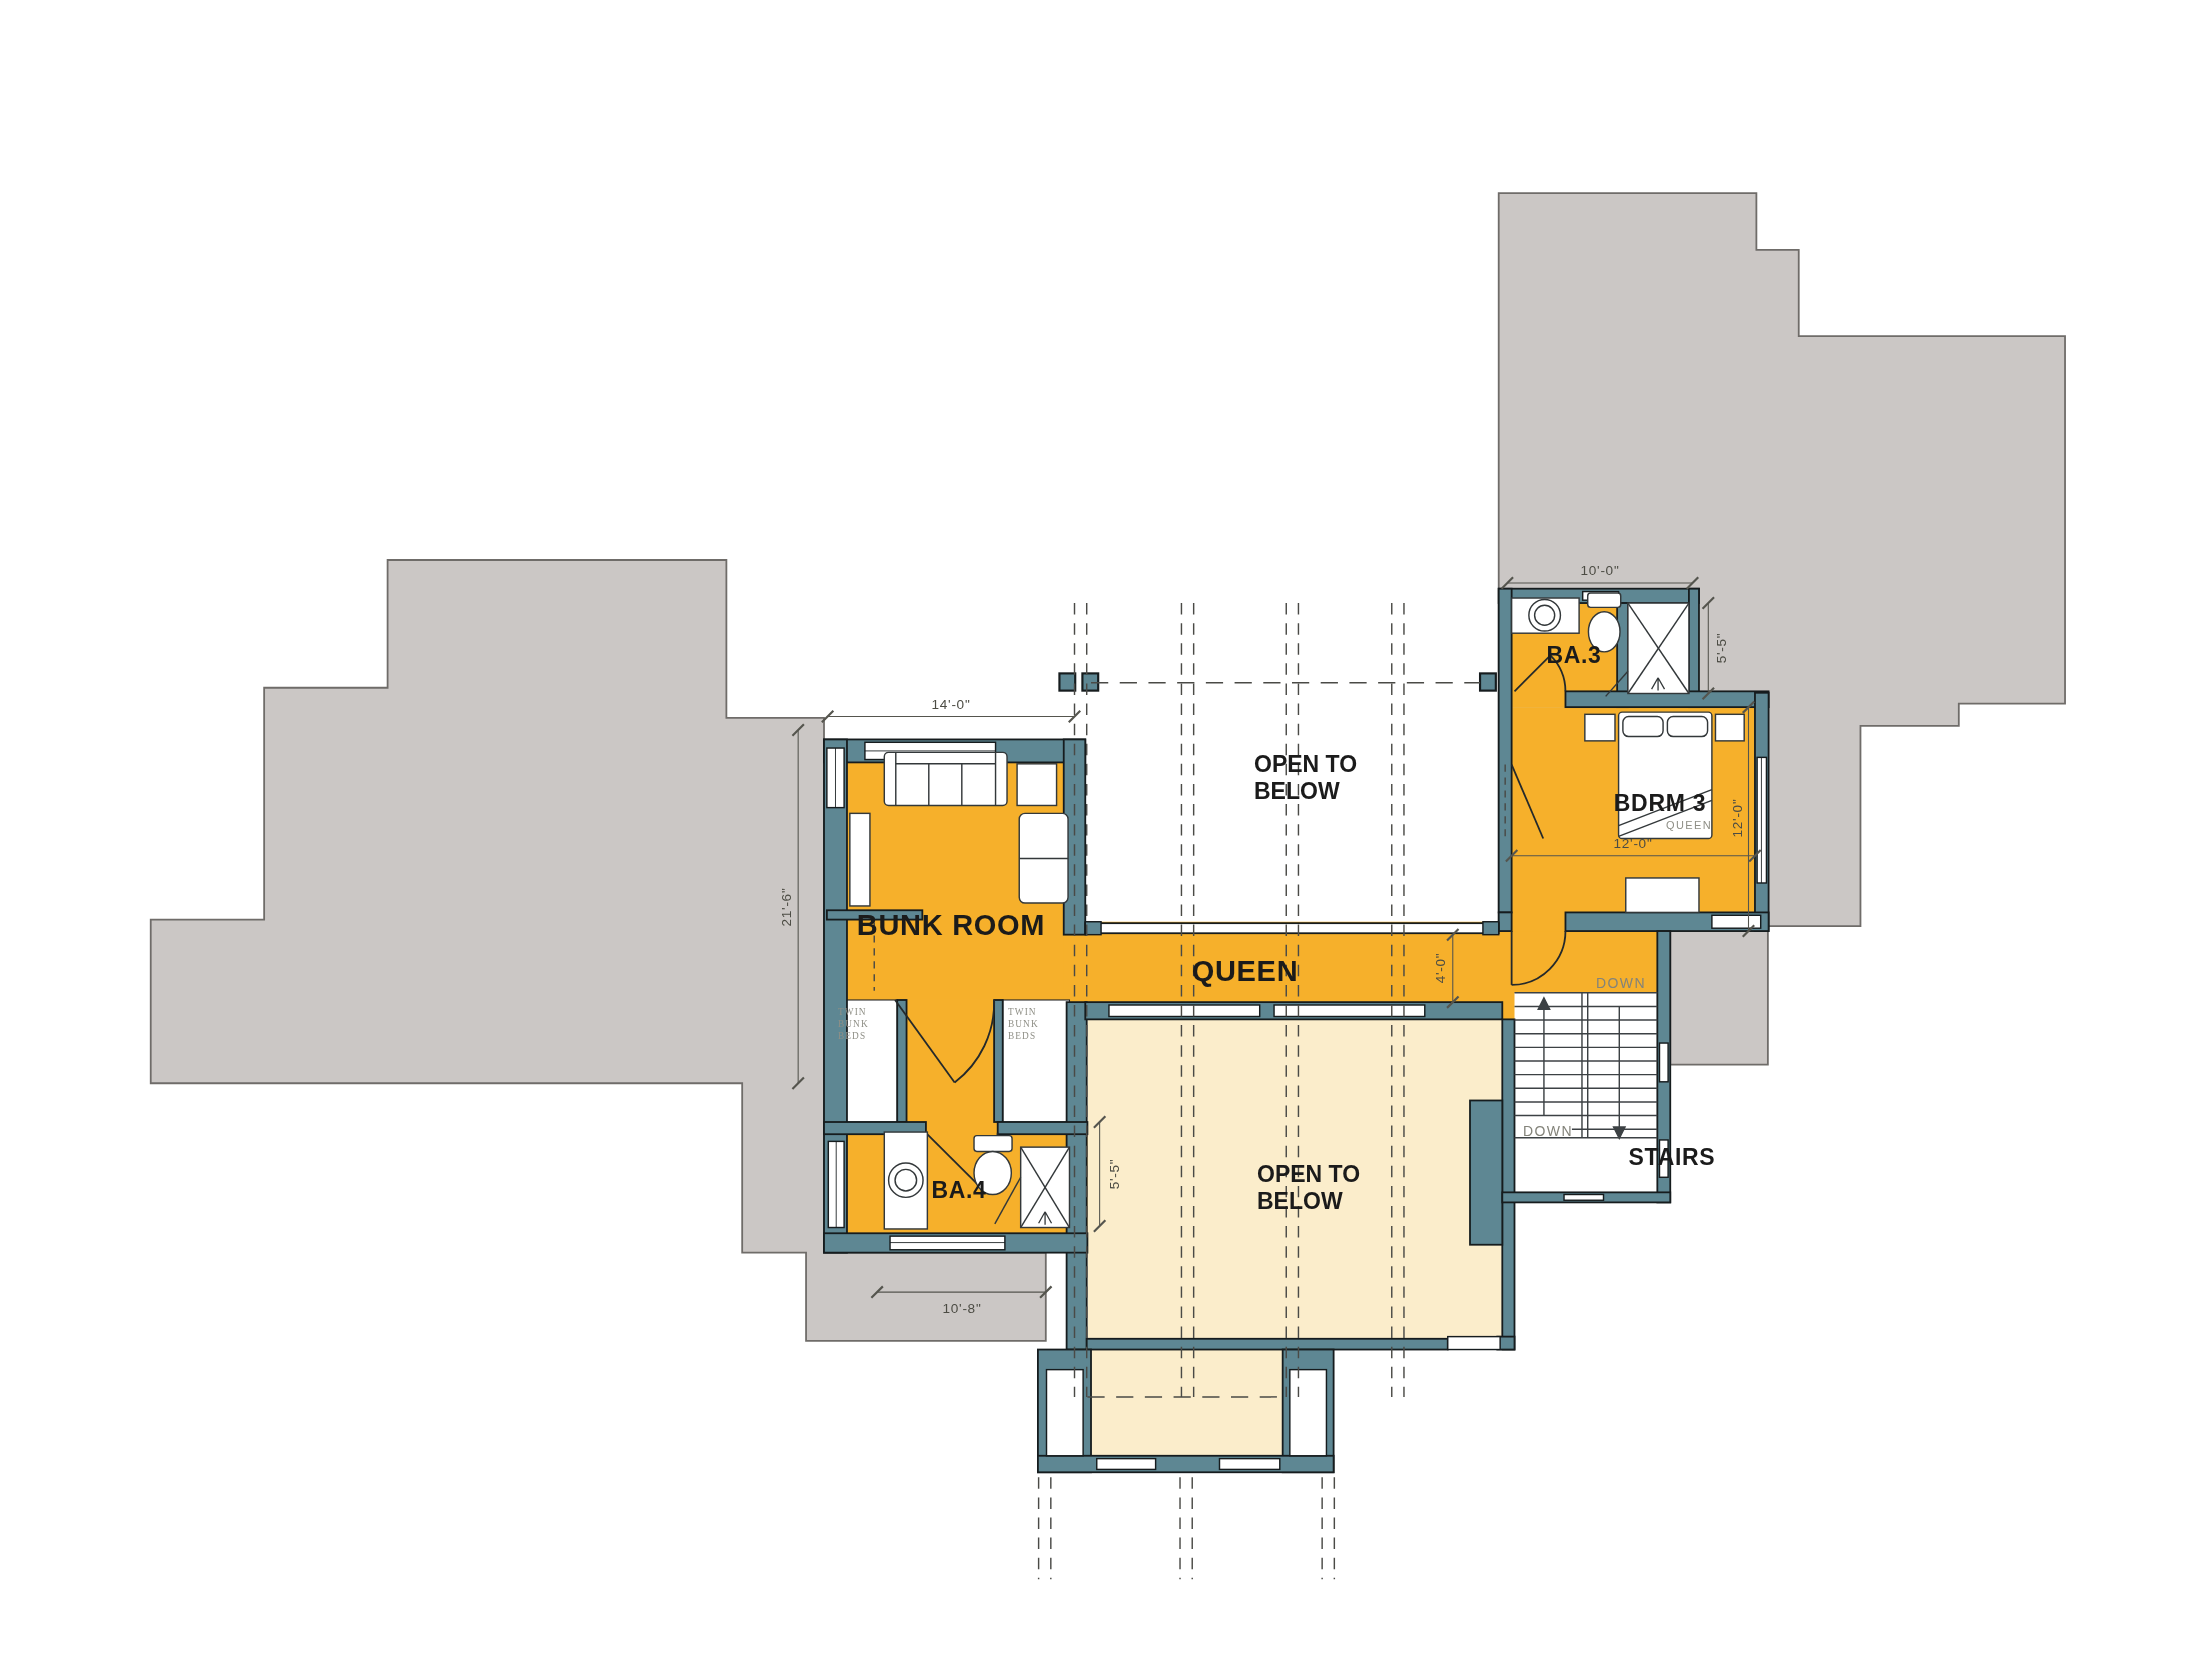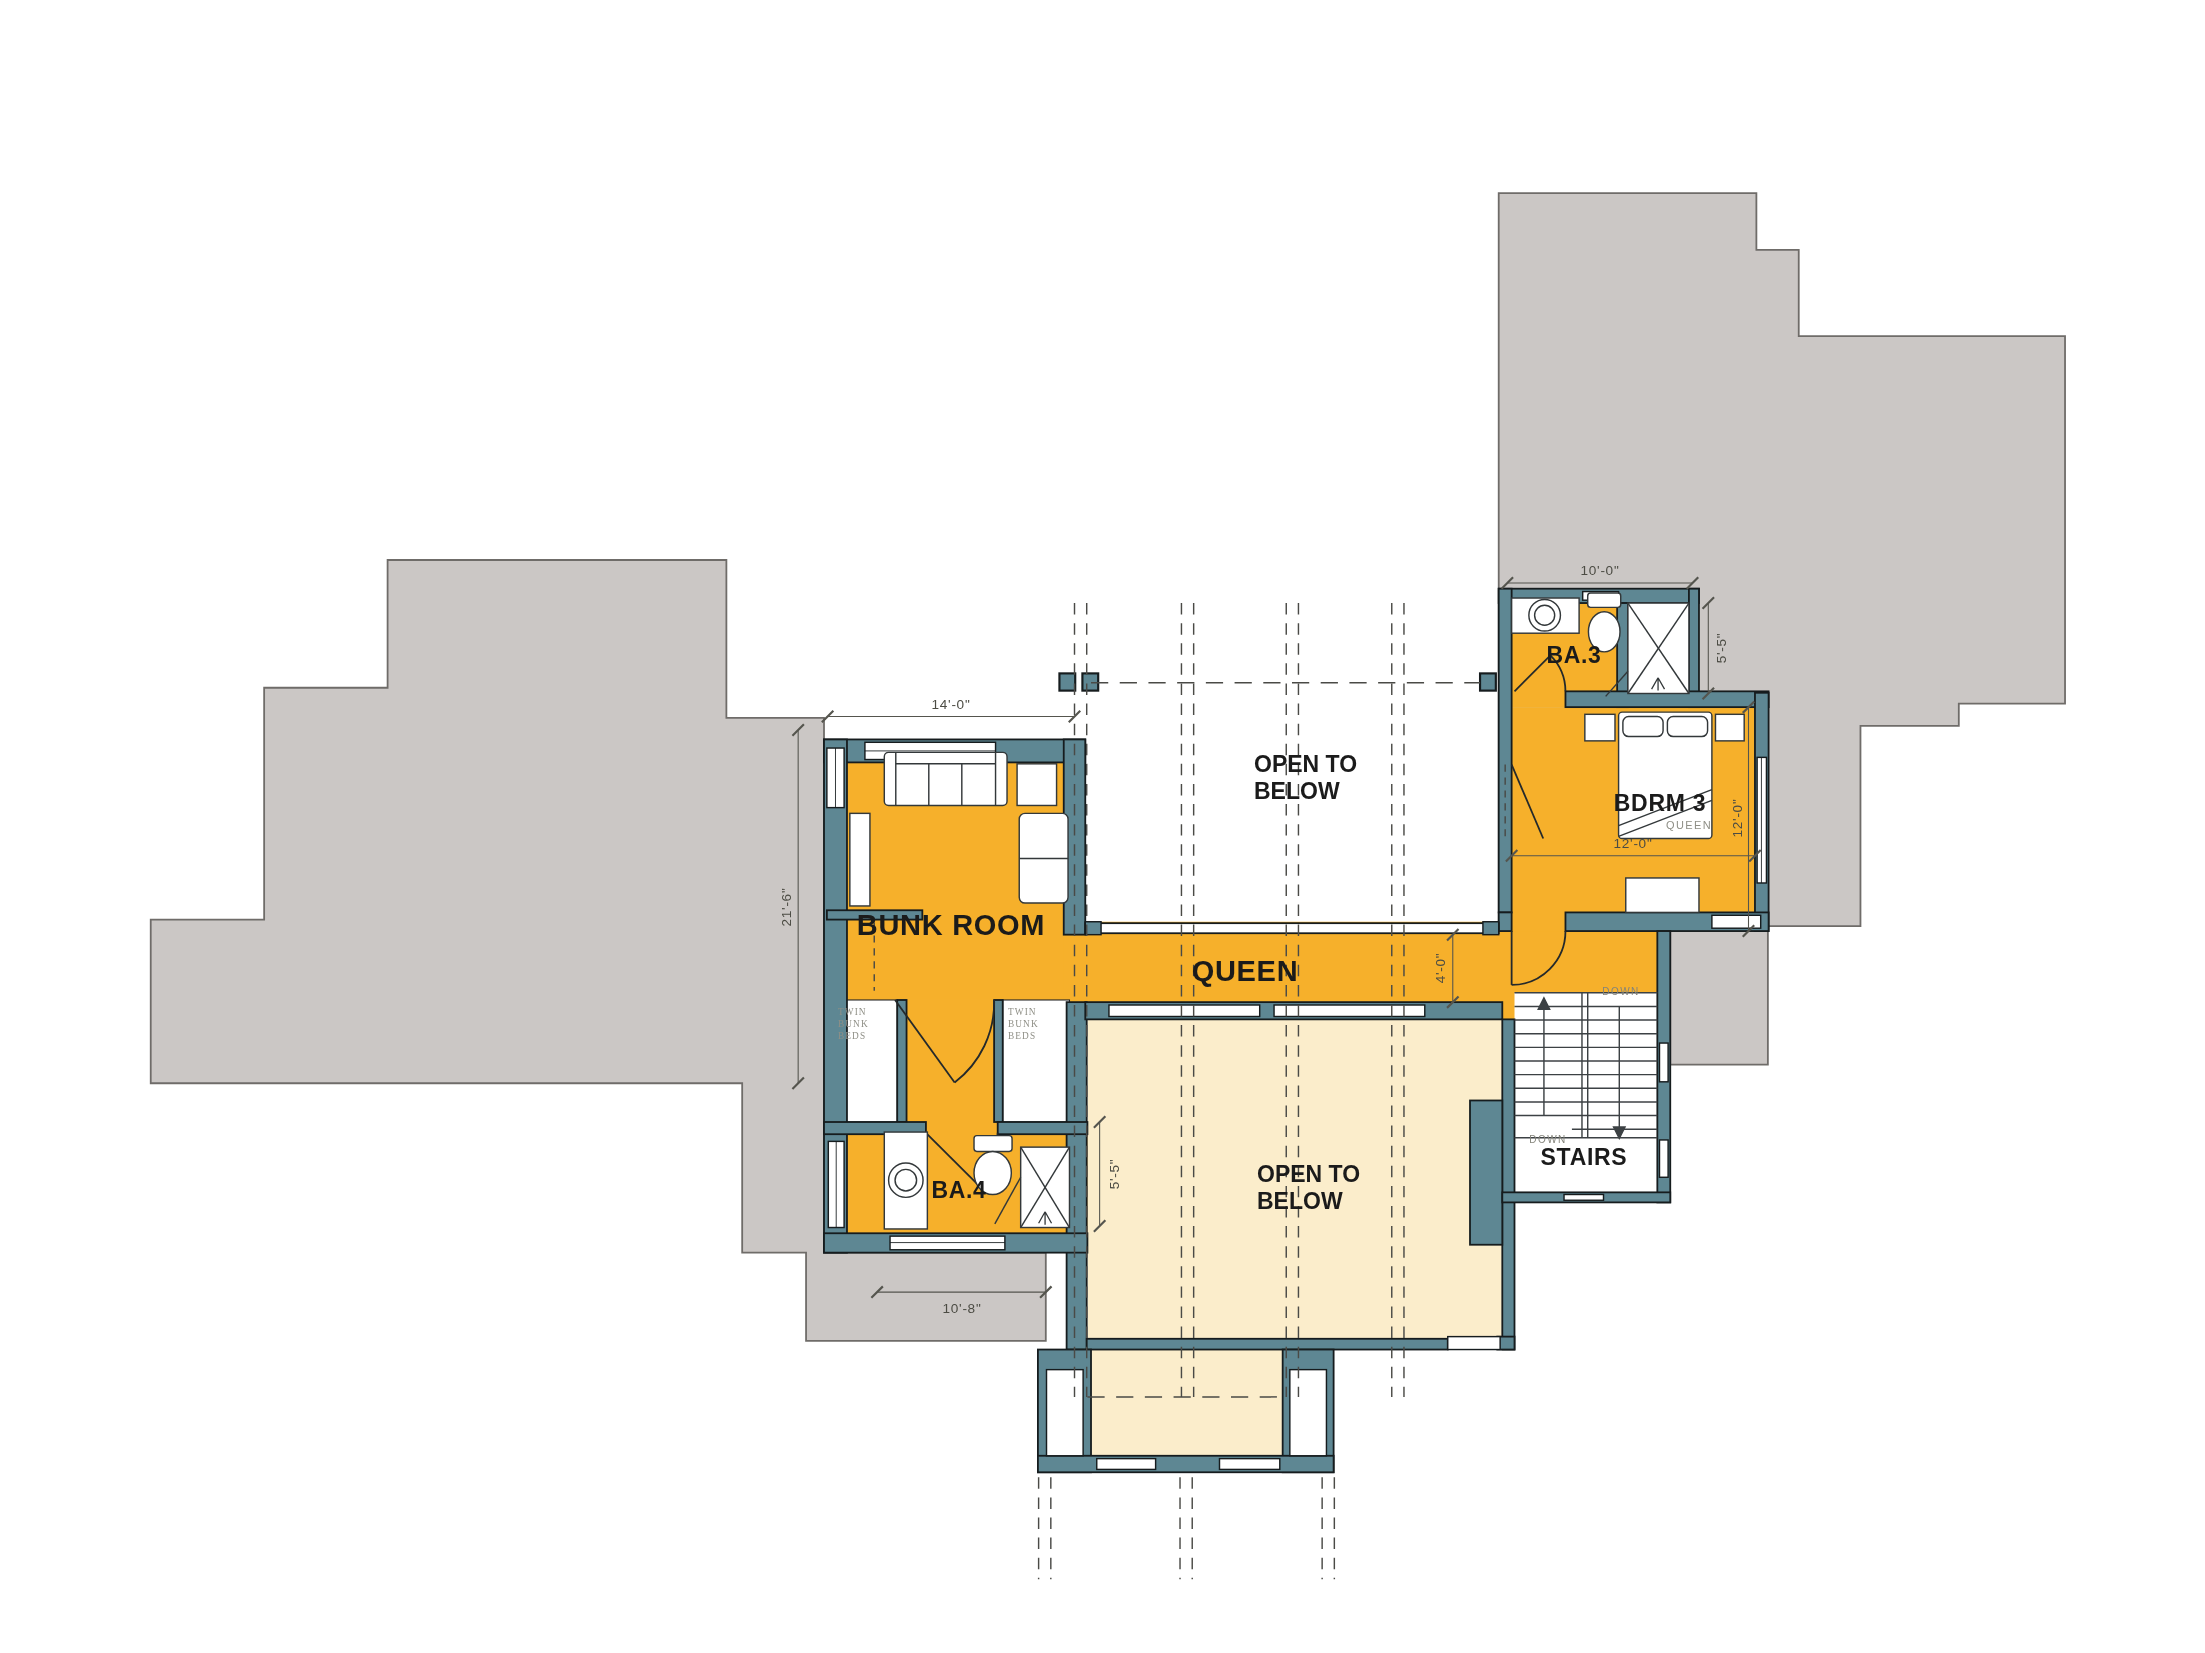--- a/index.html
+++ b/index.html
@@ -6,21 +6,21 @@
   body{width:2205px;height:1654px;position:relative;overflow:hidden;
        font-family:"Liberation Sans", sans-serif;}
   #plan-svg{position:absolute;left:0;top:0;}
   .label{position:absolute;color:#1b1b1b;font-weight:bold;white-space:pre-line;}
   .room-label{font-size:29px;letter-spacing:0.7px;transform:translate(-50%,-50%);}
   .big{font-size:23px;}
   .multi{transform:none;line-height:1.16;white-space:normal;width:122px;margin-left:44px;}
   .tiny{font-size:9.3px;font-weight:normal;color:#8f8f86;letter-spacing:1.1px;
         line-height:1.3;transform:none;white-space:normal;width:56px;font-family:Liberation Serif, serif;}
   .queen{font-size:11px;font-weight:normal;color:#8f8f86;letter-spacing:1.4px;transform:none;padding-left:40px;}
-  .down{font-size:10px;font-weight:normal;color:#83837a;letter-spacing:1.4px;transform:translate(-50%,-50%);margin-top:8px;}
+  .down{font-size:14px;font-weight:normal;color:#83837a;letter-spacing:1.4px;transform:translate(-50%,-50%);}
   .dim{font-size:13.6px;font-weight:normal;color:#4c4c44;letter-spacing:0.7px;transform:translate(-50%,-50%);}
   .dim.vert{transform:translate(-50%,-50%) rotate(-90deg);}
 </style>
 </head>
 <body>
 
 <svg id="plan-svg" width="2205" height="1654" viewBox="0 0 3072 2304">
 
   <g>
     <path d="M540 780 L1012 780 L1012 1000 L1148 1000 L1148 1745 L1457 1745 L1457 1868 L1123 1868 L1123 1745 L1034 1745 L1034 1509 L210 1509 L210 1281 L368 1281 L368 958 L540 958 Z" fill="#CBC7C5" stroke="#6F6C69" stroke-width="2.5"></path>
@@ -263,21 +263,21 @@
   </g>
 </svg>
 
 <div>
   <div class="label room-label" style="left:951px;top:925px;">BUNK ROOM</div>
   <div class="label room-label big" style="left:959px;top:1190px;">BA.4</div>
   <div class="label room-label big" style="left:1574px;top:655px;">BA.3</div>
   <div class="label room-label big" style="left:1660px;top:803px;">BDRM 3</div>
   <div class="label queen" style="left:1626px;top:819px;">QUEEN</div>
   <div class="label room-label" style="left:1245px;top:971px;">QUEEN</div>
-  <div class="label room-label big" style="left:1584px;top:1157px;text-align:center;">STAIRS</div>
+  <div class="label room-label big" style="left:1672px;top:1157px;text-align:center;">STAIRS</div>
   <div class="label big multi" style="left:1210px;top:751px;">OPEN TO BELOW</div>
   <div class="label big multi" style="left:1213px;top:1161px;">OPEN TO BELOW</div>
   <div class="label tiny" style="left:838px;top:1006px;">TWIN BUNK BEDS</div>
   <div class="label tiny" style="left:1008px;top:1006px;">TWIN BUNK BEDS</div>
   <div class="label down" style="left:1621px;top:983px;">DOWN</div>
   <div class="label down" style="left:1548px;top:1131px;">DOWN</div>
 
   <div class="label dim" style="left:951px;top:704px;">14'-0"</div>
   <div class="label dim vert" style="left:786px;top:907px;">21'-6"</div>
   <div class="label dim" style="left:962px;top:1308px;">10'-8"</div>

